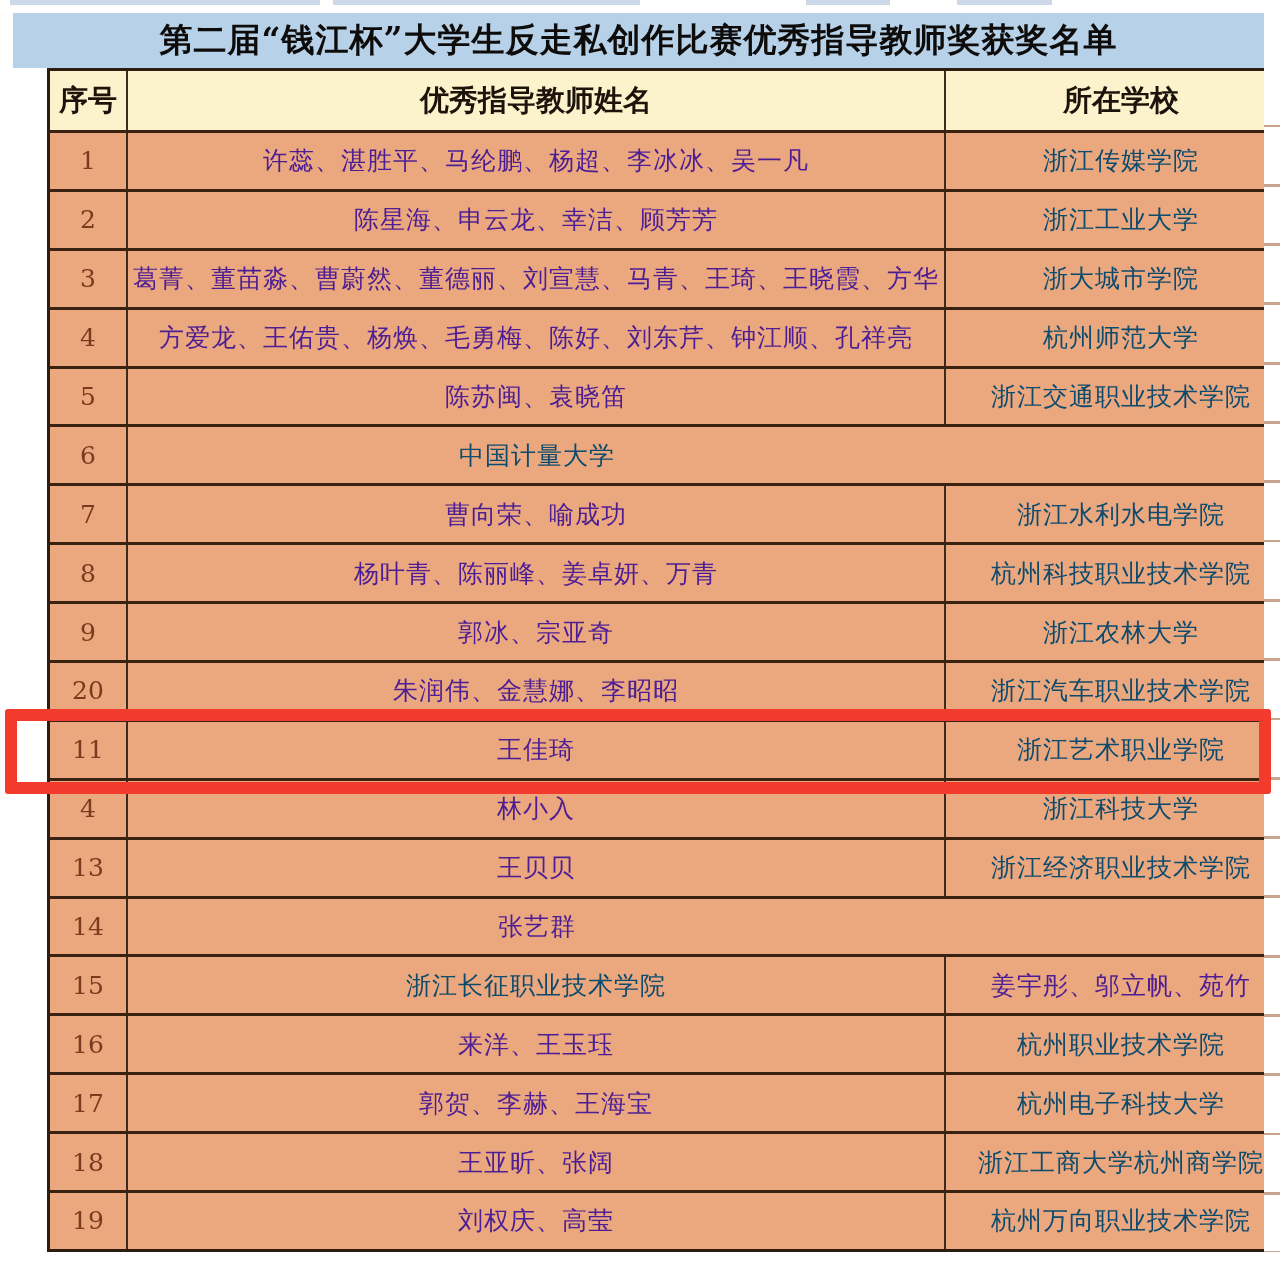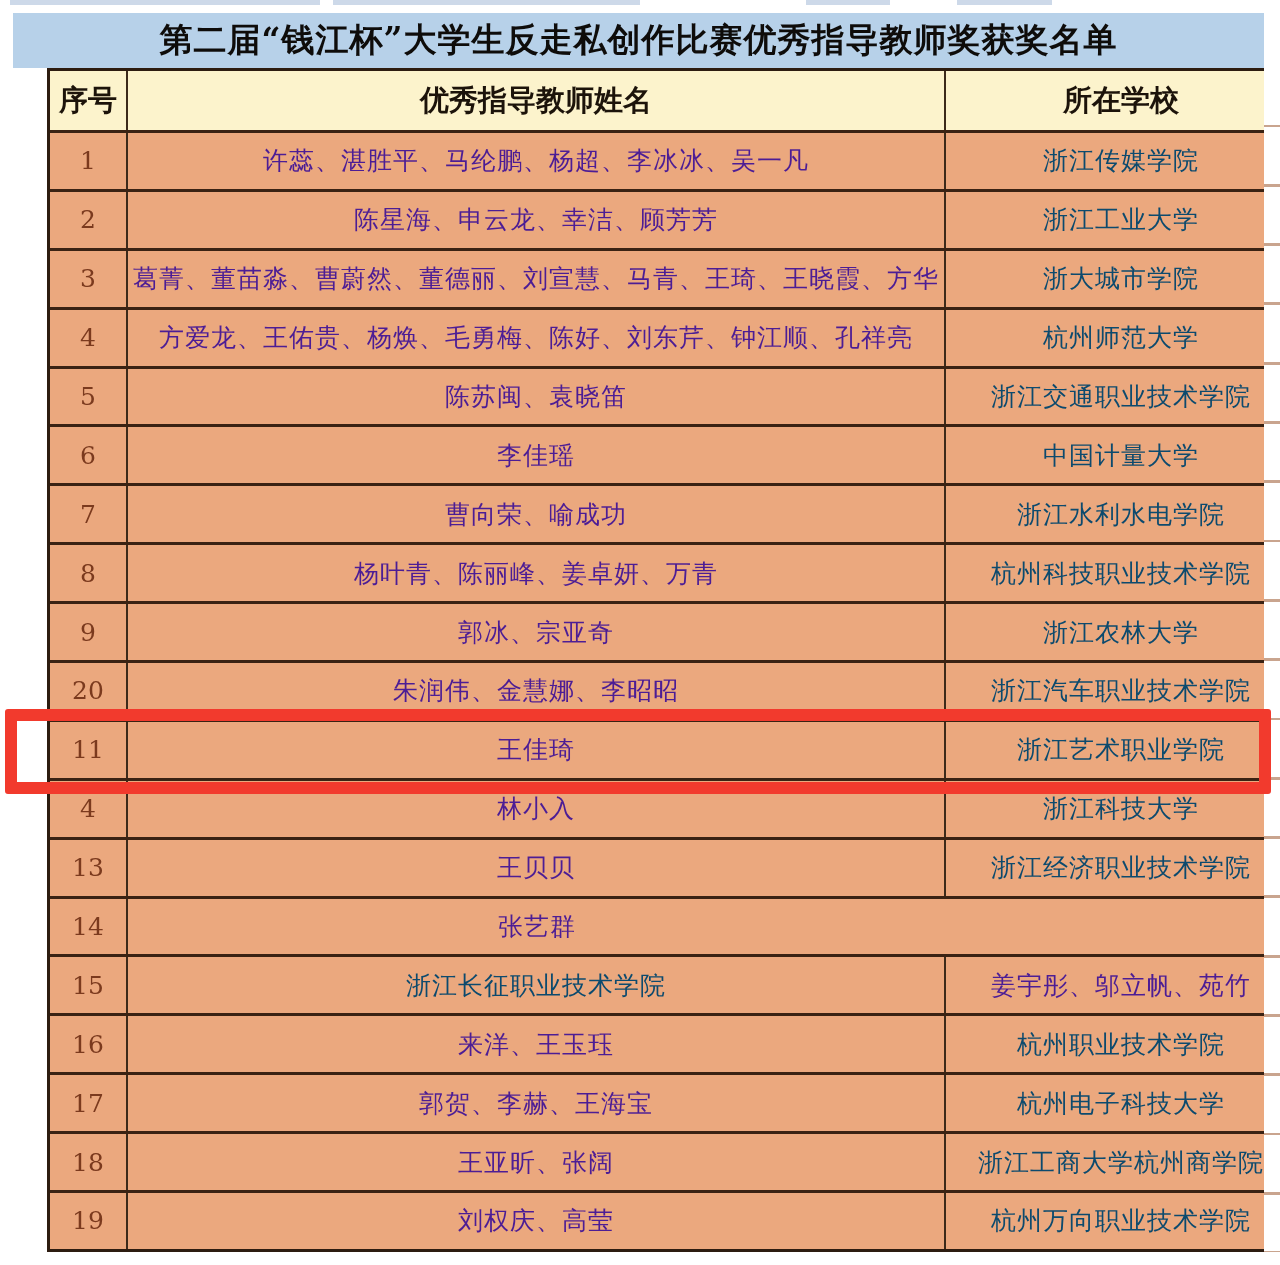--- a/index.html
+++ b/index.html
@@ -131,21 +131,20 @@
   </div>
 
   <div class="t-row body-row">
     <div class="cell no-cell">5</div>
     <div class="cell names-cell">陈苏闽、袁晓笛</div>
     <div class="cell school-cell">浙江交通职业技术学院</div>
   </div>
 
   <div class="t-row body-row">
     <div class="cell no-cell">6</div>
-    <div class="cell names-cell">李佳瑶</div>
     <div class="cell school-cell">中国计量大学</div>
   </div>
 
   <div class="t-row body-row">
     <div class="cell no-cell">7</div>
     <div class="cell names-cell">曹向荣、喻成功</div>
     <div class="cell school-cell">浙江水利水电学院</div>
   </div>
 
   <div class="t-row body-row">

